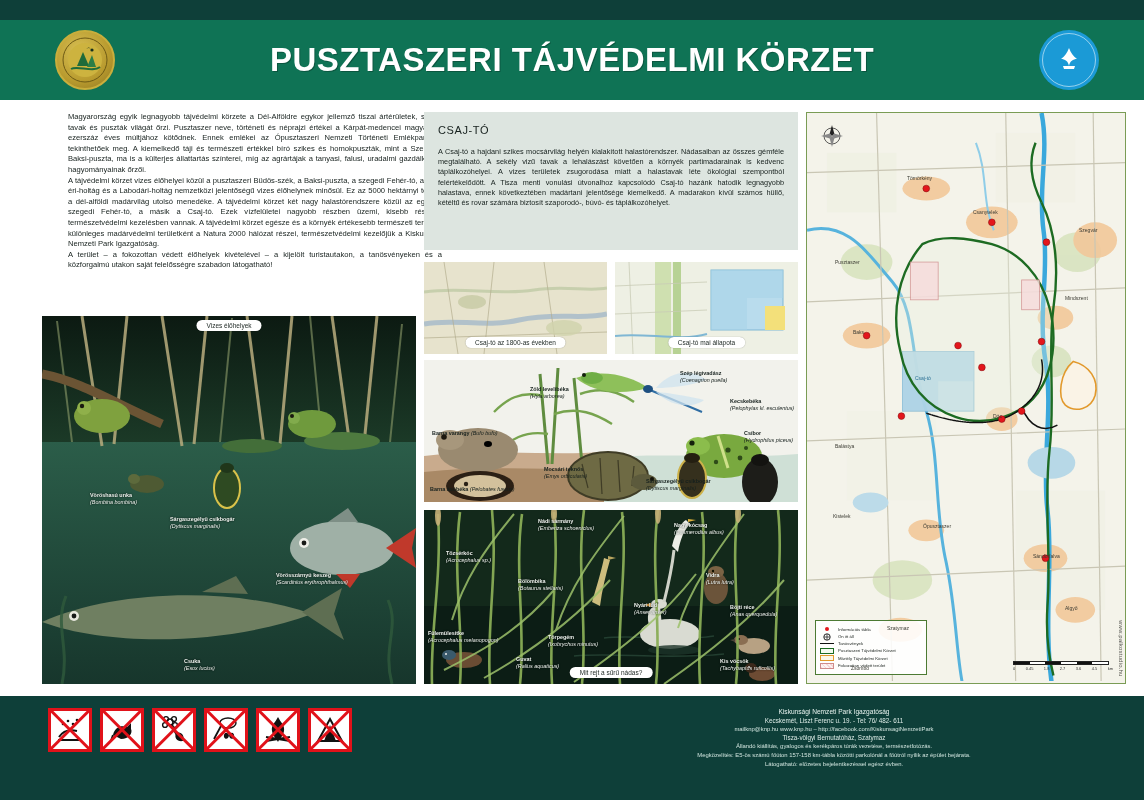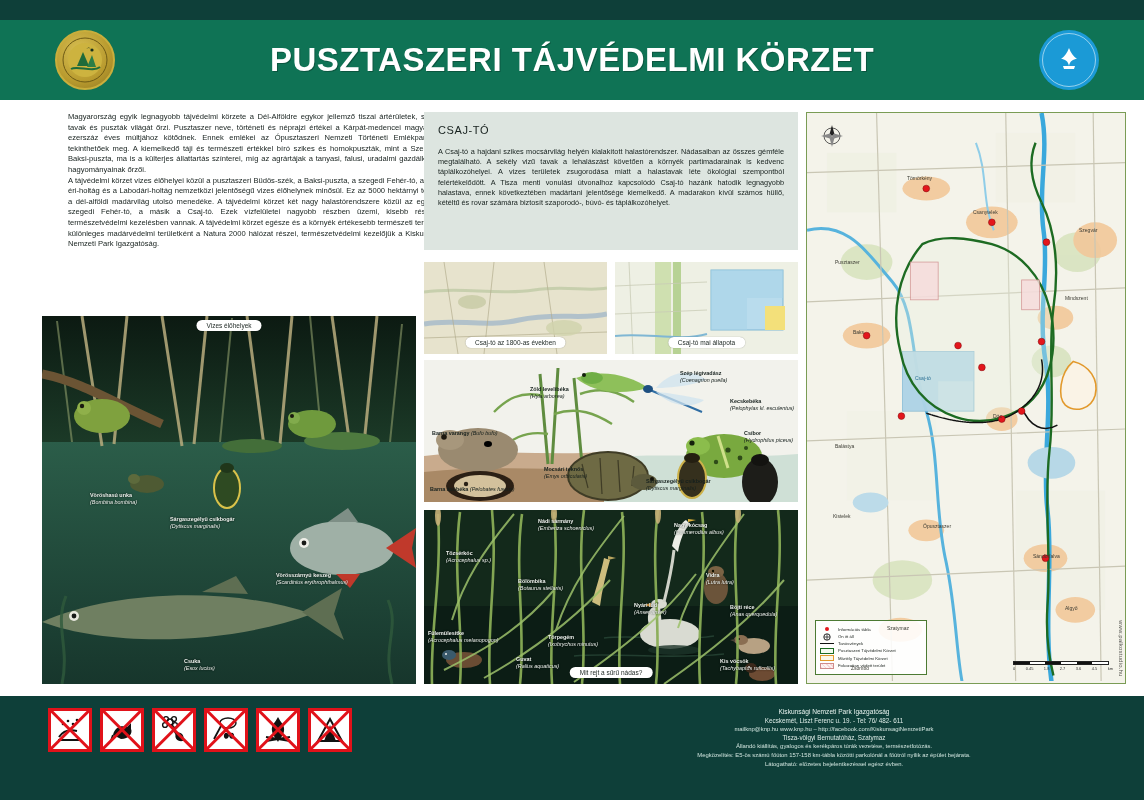--- a/index.html
+++ b/index.html
@@ -234,20 +234,21 @@
       </svg>
     </div>
   </div>
 
   <div class="sheet">
 
     <div class="col1">
       <div class="bodytext">
         <p>Magyarország egyik legnagyobb tájvédelmi körzete a Dél-Alföldre egykor jellemző tiszai ártérületek, szikes tavak és puszták világát őrzi. Pusztaszer neve, történeti és néprajzi értékei a Kárpát-medencei magyarság ezerszáz éves múltjához kötődnek. Ennek emlékei az Ópusztaszeri Nemzeti Történeti Emlékparkban tekinthetőek meg. A kiemelkedő táji és természeti értékkel bíró szikes és homokpuszták, mint a Szeri- és Baksi-puszta, ma is a külterjes állattartás színterei, míg az agrártájak a tanyasi, falusi, uradalmi gazdálkodás hagyományainak őrzői.</p>
         <p>A tájvédelmi körzet vizes élőhelyei közül a pusztaszeri Büdös-szék, a Baksi-puszta, a szegedi Fehér-tó, a Sas-éri-holtág és a Labodári-holtág nemzetközi jelentőségű vizes élőhelynek minősül. Ez az 5000 hektárnyi terület a dél-alföldi madárvilág utolsó menedéke. A tájvédelmi körzet két nagy halastórendszere közül az egyik a szegedi Fehér-tó, a másik a Csaj-tó. Ezek vízfelületei nagyobb részben üzemi, kisebb részben természetvédelmi kezelésben vannak. A tájvédelmi körzet egésze és a környék értékesebb természeti területei különleges madárvédelmi területként a Natura 2000 hálózat részei, természetvédelmi kezelőjük a Kiskunsági Nemzeti Park Igazgatóság.</p>
+        <p>A terület – a fokozottan védett élőhelyek kivételével – a kijelölt turistautakon, a tanösvényeken és a közforgalmú utakon saját felelősségre szabadon látogatható!</p>
       </div>
     </div>
 
     <div class="pond-illus">
       <svg width="374" height="368" viewBox="0 0 374 368" aria-hidden="true">
         <defs>
           <linearGradient id="wat" x1="0" y1="0" x2="0" y2="1">
             <stop offset="0" stop-color="#2b5d49"></stop>
             <stop offset="1" stop-color="#17362c"></stop>
           </linearGradient>

